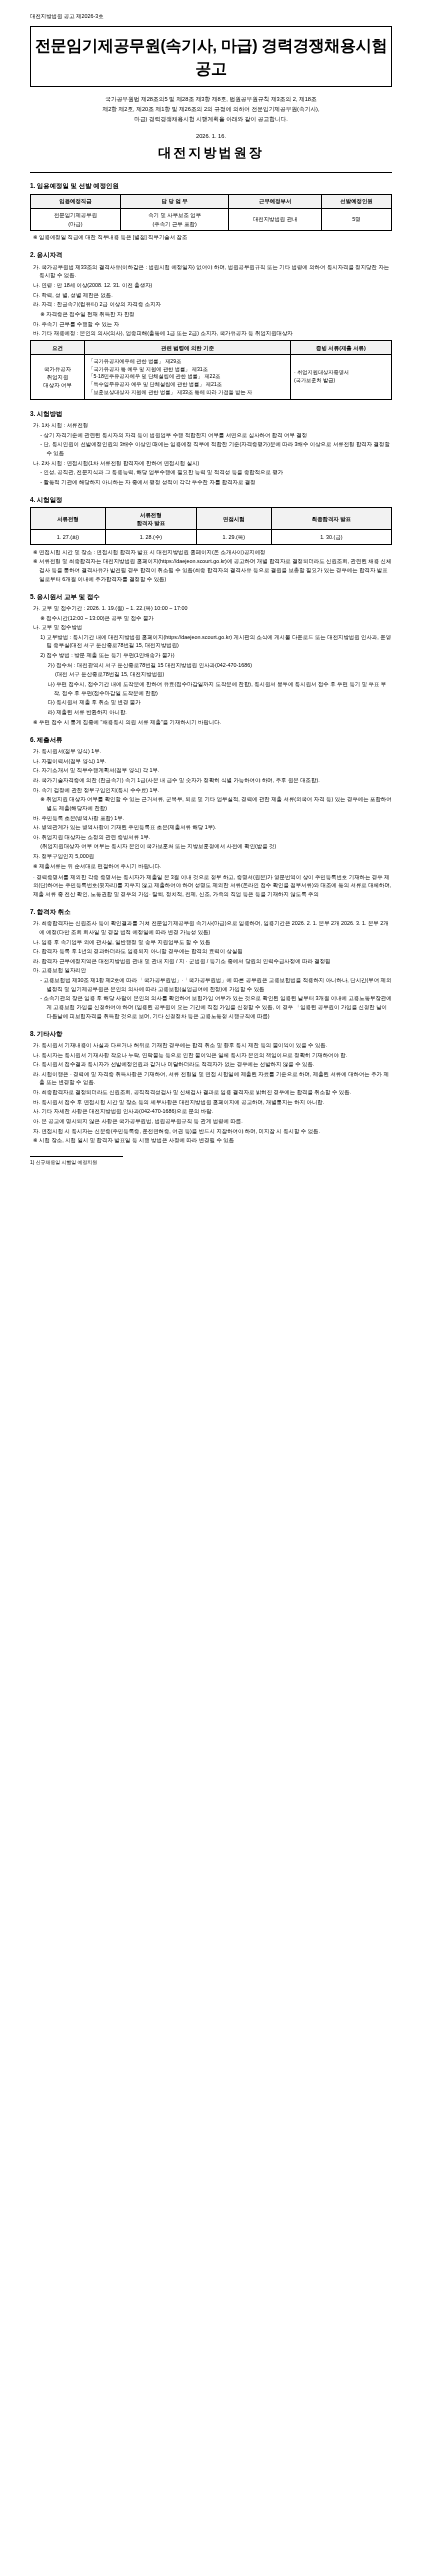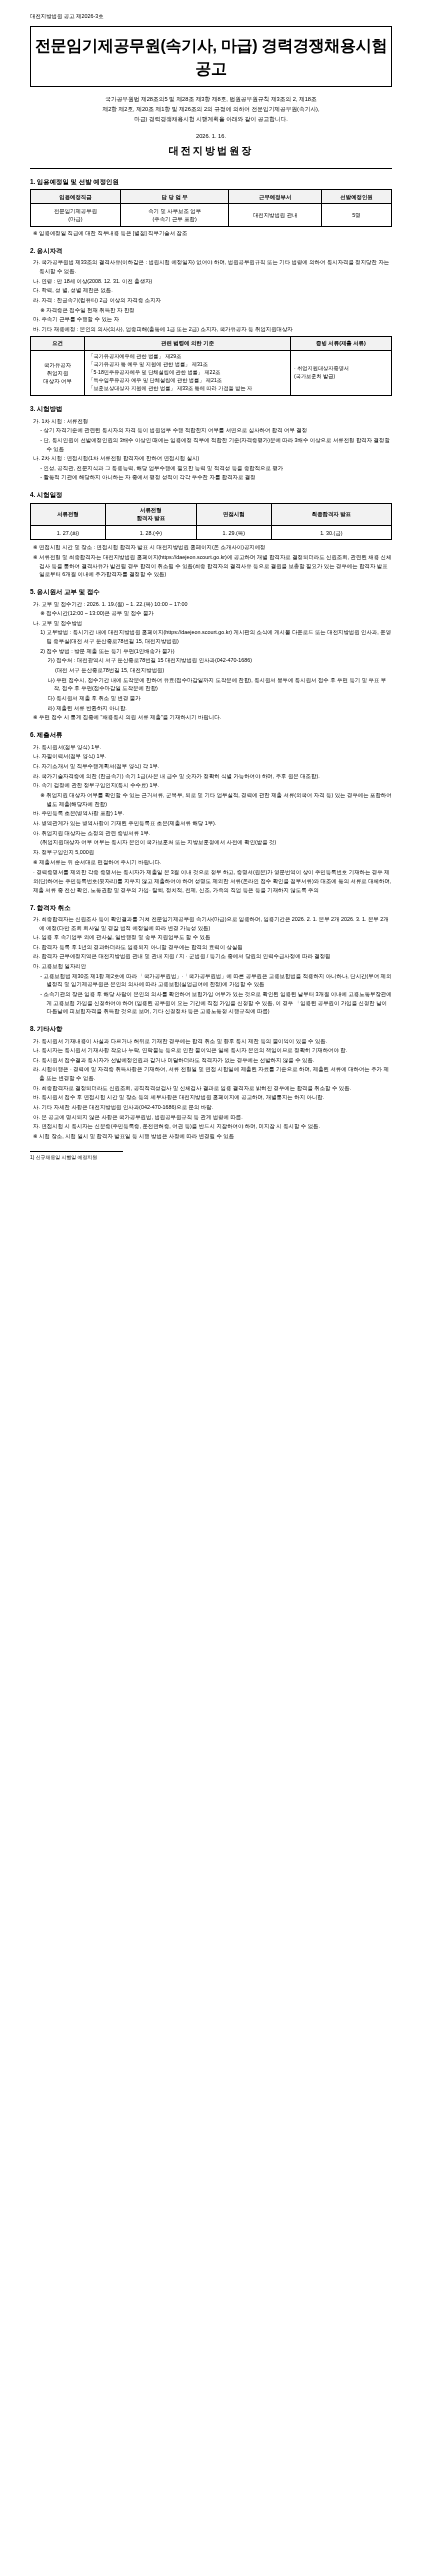--- a/index.html
+++ b/index.html
@@ -45,21 +45,21 @@
   .intro .line {
     display: block;
   }
   .date-line {
     text-align: center;
     font-size: 5.7px;
     margin-top: 7.2px;
   }
   .signature {
     text-align: center;
-    font-size: 10px;
+    font-size: 13px;
     font-weight: bold;
     letter-spacing: 2.1px;
     margin: 3.1px 0 9.3px 0;
   }
   .hr-thick {
     border: none;
     border-top: 0.6px solid #000;
     margin: 5.2px 0 8.2px 0;
   }
   .sec-head {

